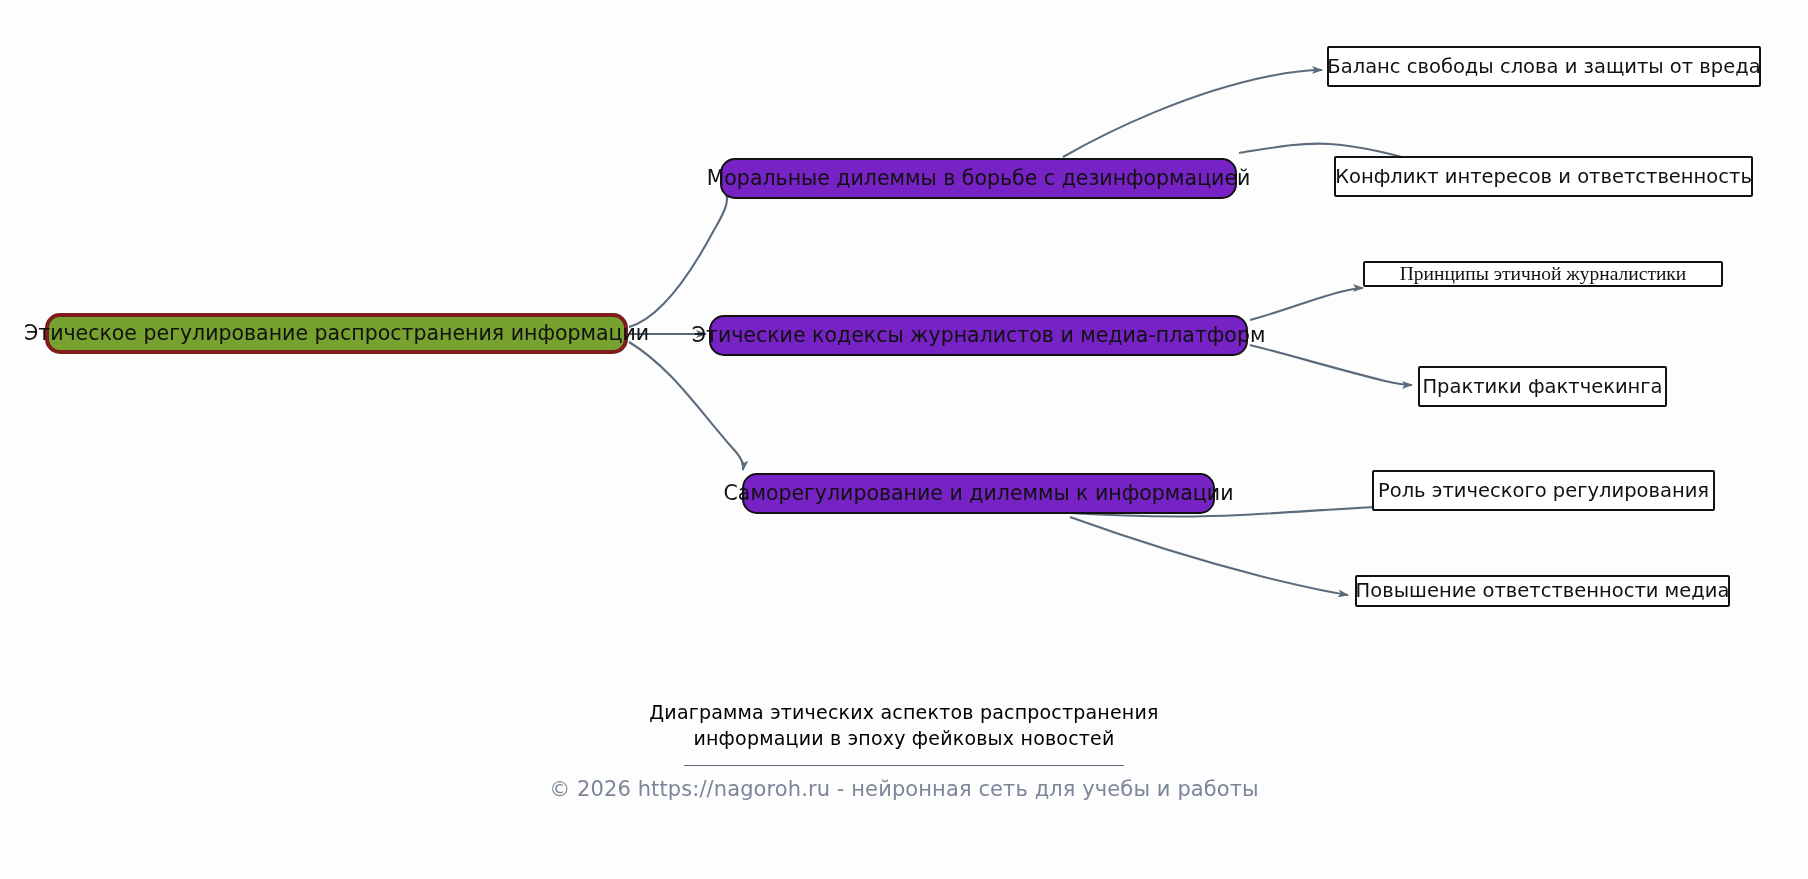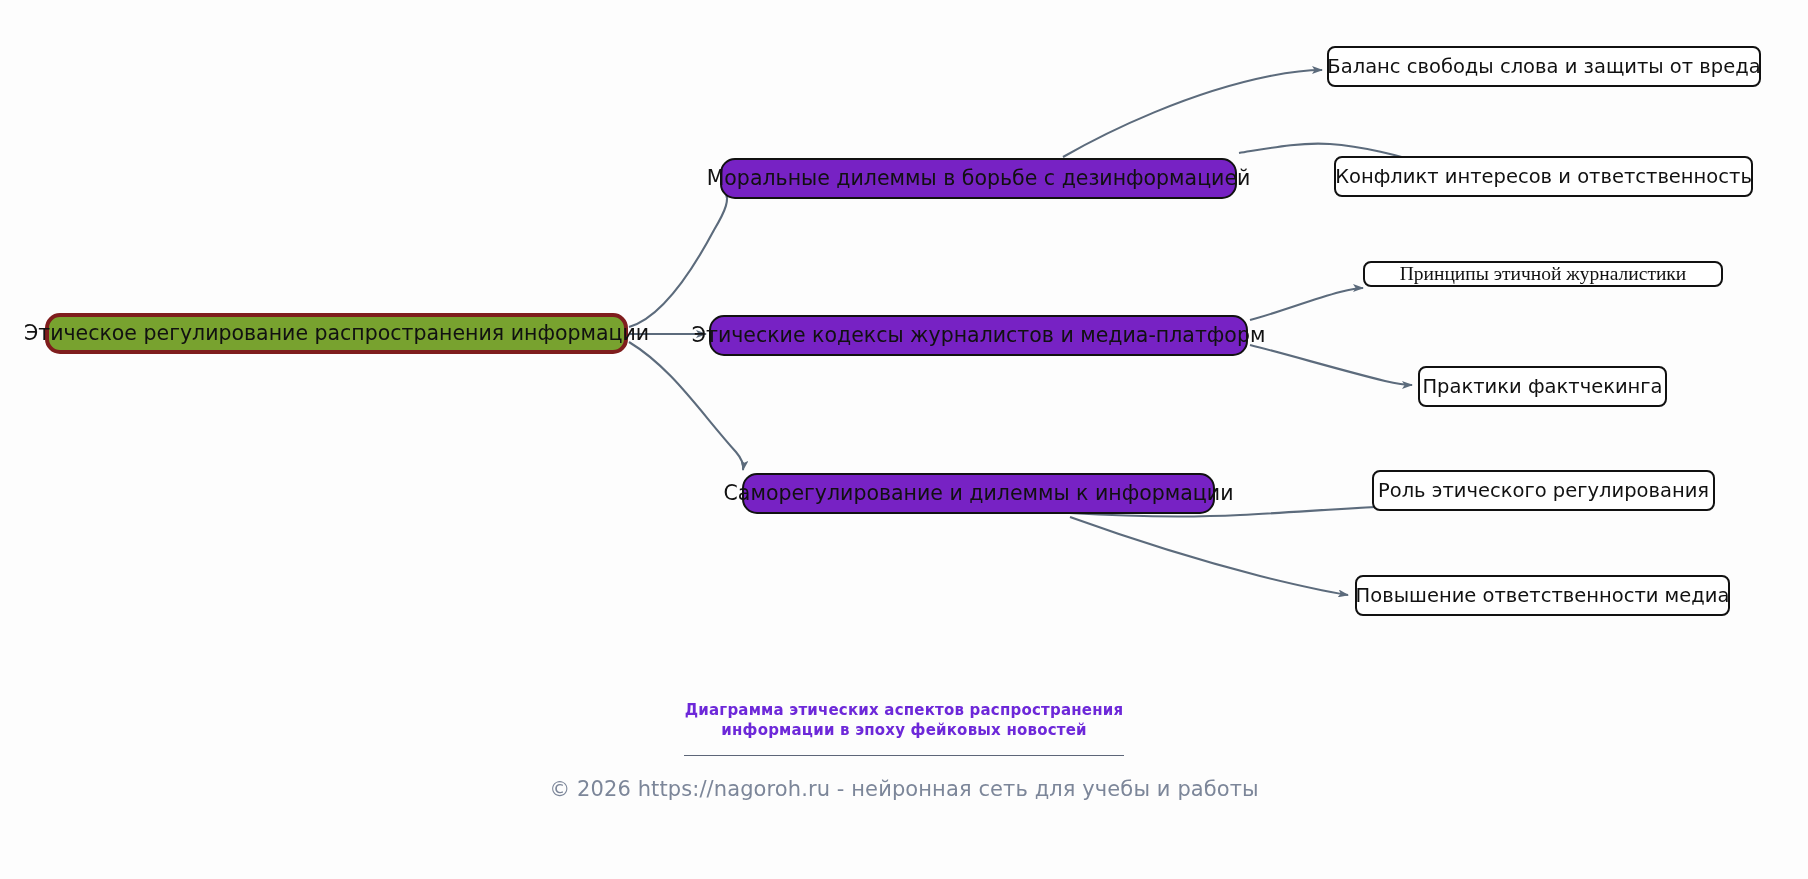--- a/index.html
+++ b/index.html
@@ -53,34 +53,34 @@
     font-size: 20.5px;
     padding: 0 22px;
     border-radius: 15px;
   }
   .node-leaf {
     background: #ffffff;
     border: 2px solid #111111;
     color: #111111;
     font-size: 19.5px;
     padding: 0 14px;
-    border-radius: 8px;
+    border-radius: 2px;
   }
   #caption-block {
     position: absolute;
     left: 0;
     top: 700px;
     width: 1808px;
     text-align: center;
   }
   .caption-line {
     font-family: "DejaVu Sans", sans-serif;
-    font-weight: bold;
-    font-size: 15px;
-    color: #6d28d9;
+    font-weight: normal;
+    font-size: 19px;
+    color: #000000;
     letter-spacing: 0.2px;
     line-height: 1.35;
   }
   #caption-rule {
     width: 440px;
     height: 0;
     margin: 14px auto 0 auto;
     border-top: 1.6px solid #5d6678;
   }
   #footer {
@@ -152,21 +152,21 @@
   </div>
 
   <div class="node node-leaf" style="left:1418px; top:366px; width:249px; height:41px;">
     <span>Практики фактчекинга</span>
   </div>
 
   <div class="node node-leaf" style="left:1372px; top:470px; width:343px; height:41px;">
     <span>Роль этического регулирования</span>
   </div>
 
-  <div class="node node-leaf" style="left:1355px; top:575px; width:375px; height:41px;">
+  <div class="node node-leaf" style="left:1355px; top:575px; width:375px; height:32px;">
     <span>Повышение ответственности медиа</span>
   </div>
 
   <div id="caption-block">
     <div class="caption-line">Диаграмма этических аспектов распространения</div>
     <div class="caption-line">информации в эпоху фейковых новостей</div>
     <div id="caption-rule"></div>
   </div>
 
   <div id="footer">© 2026 https://nagoroh.ru - нейронная сеть для учебы и работы</div>

